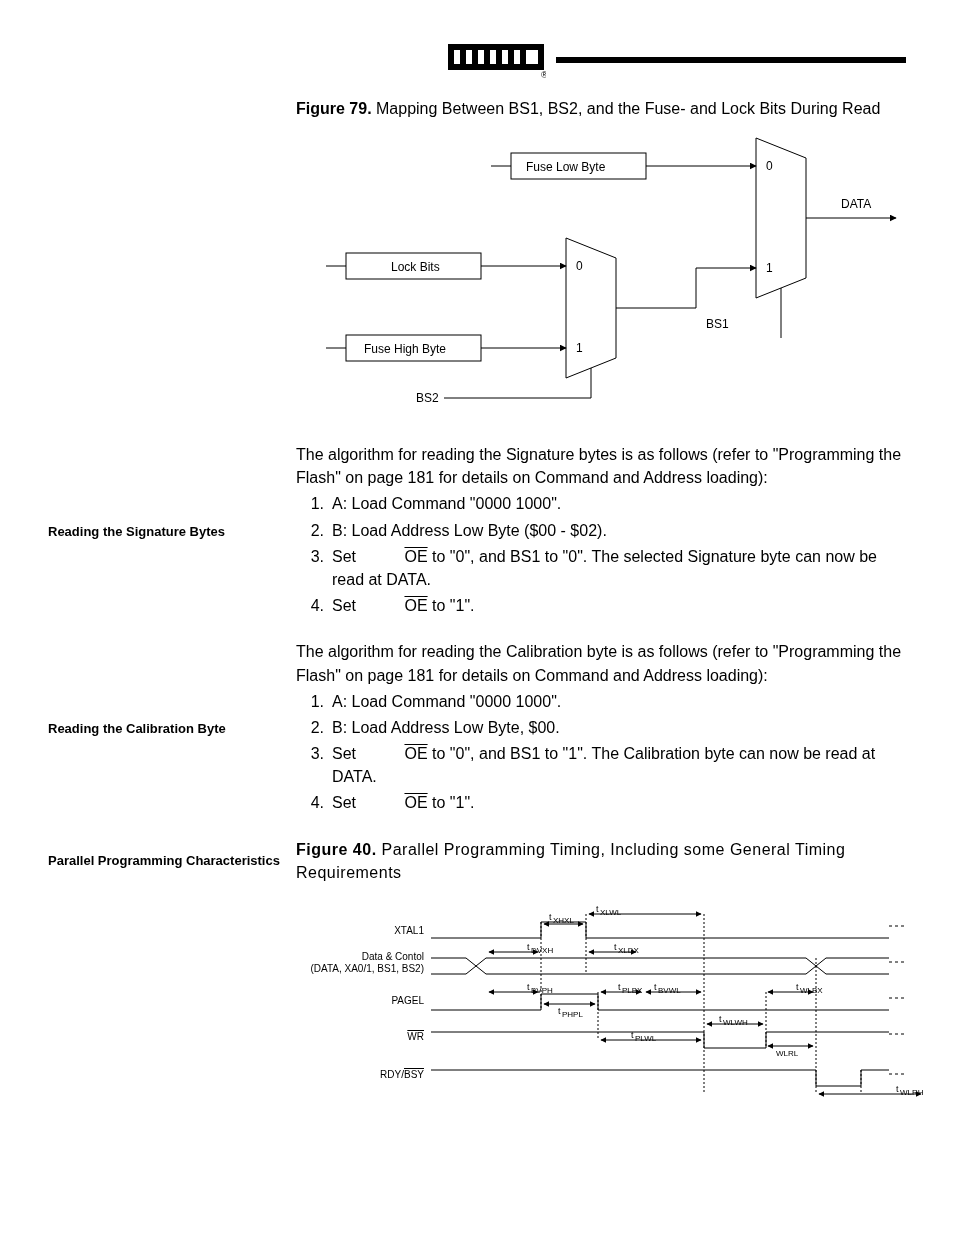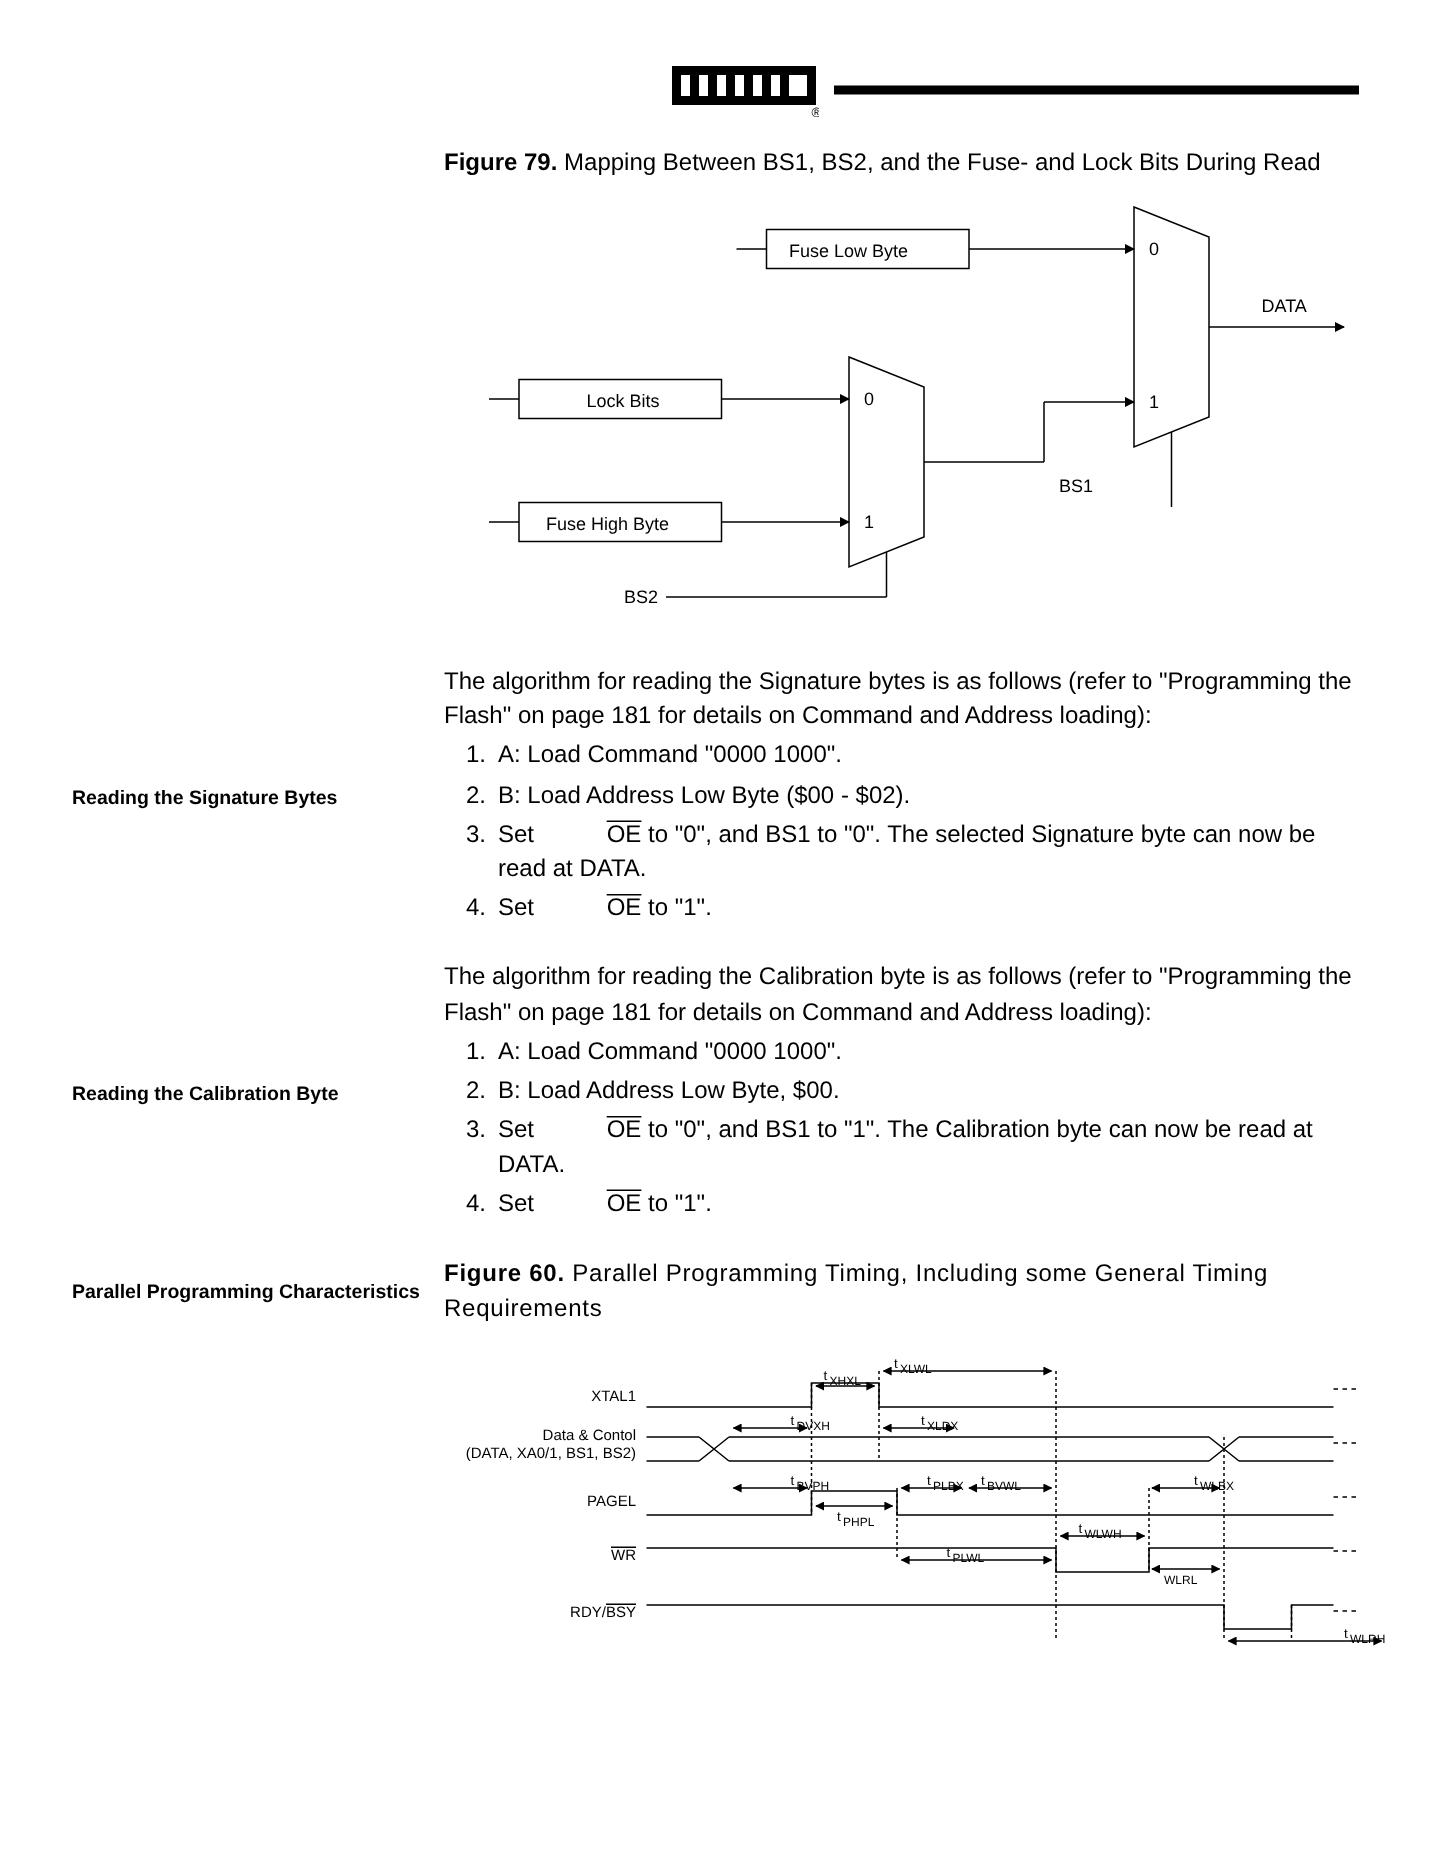--- a/index.html
+++ b/index.html
@@ -208,21 +208,21 @@
         <div class="step-num">4.</div>
         <div class="step-text"><span>Set </span><span class="overline">OE</span><span> to "1".</span></div>
       </div>
   </div>
 </div>
 
 <div class="section-row">
   <div class="section-label">Parallel Programming Characteristics</div>
   <div class="section-body">
     <div style="letter-spacing:0.5px;">
-      <b>Figure 60.</b>
+      <b>Figure 40.</b>
       <span>Parallel Programming Timing, Including some General Timing Requirements</span>
     </div>
   </div>
 </div>
 
 <svg class="timing-svg" width="640" height="210" viewBox="0 0 640 210">
   <defs>
     <marker id="ar2" viewBox="0 0 10 10" refX="9" refY="5" markerWidth="6" markerHeight="6" orient="auto-start-reverse">
       <path d="M 0 0 L 10 5 L 0 10 z" fill="#000"></path>
     </marker>

